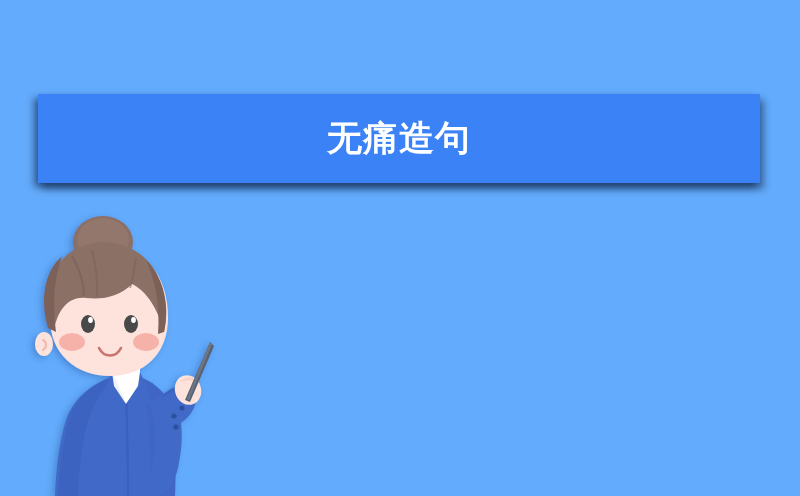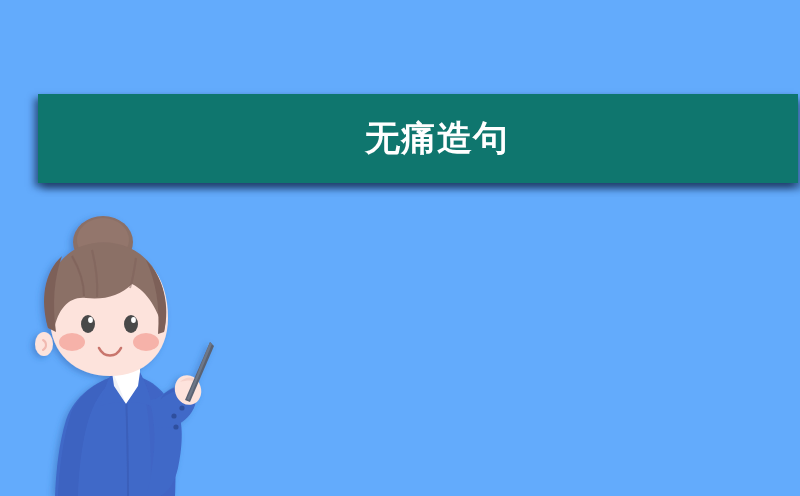--- a/index.html
+++ b/index.html
@@ -19,27 +19,26 @@
     background: #63abfc;
   }
 
   
   .banner {
     position: absolute;
     left: 38px;
     top: 94px;
     width: 722px;
     height: 89px;
-    background: #0f766e;
+    background: #3b82f6;
     box-shadow: -4px 4px 7px rgba(10, 28, 60, 0.55),
                  4px 6px 7px rgba(10, 28, 60, 0.45);
     display: flex;
     align-items: center;
     justify-content: center;
-    padding-left: 38px;
   }
   .banner-title {
     color: #ffffff;
     font-size: 35px;
     font-weight: bold;
     letter-spacing: 1px;
     line-height: 1;
     text-align: center;
     white-space: nowrap;
   }

